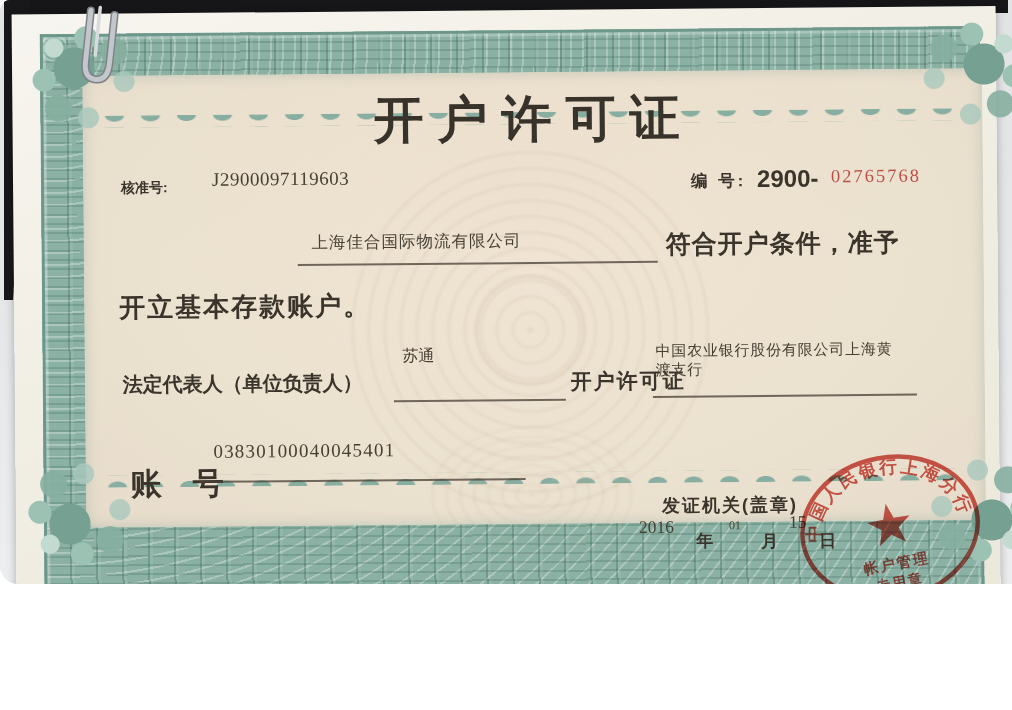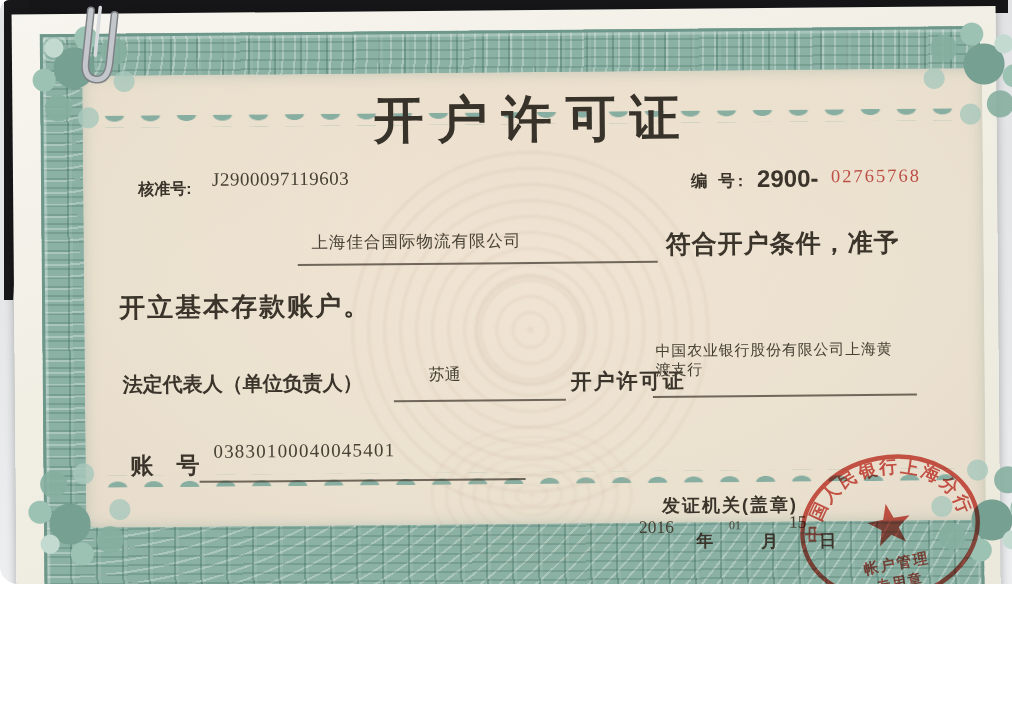--- a/index.html
+++ b/index.html
@@ -103,42 +103,42 @@
     <div class="corner c-tl"></div>
     <div class="corner c-tr"></div>
     <div class="corner c-bl"></div>
     <div class="corner c-br"></div>
 
     <div class="rosette"></div>
     <div class="rosette2"></div>
 
     <div class="t title">开户许可证</div>
 
-    <div class="t bold" style="left:139px; top:176px; font-size:16px;">核准号:</div>
+    <div class="t bold" style="left:122px; top:176px; font-size:14px;">核准号:</div>
     <div class="t serifv" style="left:213px; top:166px; font-size:19px; letter-spacing:.5px;">J2900097119603</div>
 
     <div class="t bold" style="left:692px; top:172px; font-size:16.5px; letter-spacing:3px;">编 号:</div>
     <div class="t" style="left:758px; top:167px; font-size:24px; font-weight:600;">2900-</div>
     <div class="t serifv" style="left:832px; top:169px; font-size:18.5px; letter-spacing:2px; color:#bd4f47;">02765768</div>
 
     <div class="t serifv" style="left:312px; top:230px; font-size:16.5px; letter-spacing:1px;">上海佳合国际物流有限公司</div>
     <div class="ul" style="left:298px; top:262px; width:360px;"></div>
     <div class="t bold" style="left:666px; top:229px; font-size:25px; letter-spacing:1px;">符合开户条件，准予</div>
 
     <div class="t bold" style="left:119px; top:287px; font-size:26px; letter-spacing:2px;">开立基本存款账户。</div>
 
     <div class="t bold" style="left:122px; top:368px; font-size:20px;">法定代表人（单位负责人）</div>
-    <div class="t serifv" style="left:402px; top:364px; font-size:16px;margin-left:26px;">苏通</div>
+    <div class="t serifv" style="left:402px; top:345px; font-size:16px;">苏通</div>
     <div class="ul" style="left:393px; top:399px; width:172px;"></div>
 
     <div class="t bold" style="left:570px; top:368px; font-size:21px; letter-spacing:2px;">开户许可证</div>
     <div class="t serifv" style="left:655px; top:343px; width:242px; font-size:15px; letter-spacing:.8px; line-height:19px; white-space:normal;">中国农业银行股份有限公司上海黄渡支行</div>
     <div class="ul" style="left:652px; top:397px; width:264px;"></div>
 
-    <div class="t bold" style="left:129px; top:447px; font-size:23px;">账　号</div>
+    <div class="t bold" style="left:129px; top:460px; font-size:31px;">账　号</div>
     <div class="t serifv" style="left:212px; top:438px; font-size:19px; letter-spacing:1.2px;">03830100040045401</div>
     <div class="ul" style="left:198px; top:478px; width:326px;"></div>
 
     <div class="t bold" style="left:660px; top:495px; font-size:18px; letter-spacing:2px;">发证机关(盖章)</div>
     <div class="t serifv" style="left:637px; top:518px; font-size:17.5px;">2016</div>
     <div class="t bold" style="left:694px; top:531px; font-size:17px;">年</div>
     <div class="t serifv" style="left:727px; top:520px; font-size:12px;">01</div>
     <div class="t bold" style="left:759px; top:532px; font-size:17px;">月</div>
     <div class="t serifv" style="left:787px; top:514px; font-size:17.5px;">15</div>
     <div class="t bold" style="left:817px; top:532px; font-size:17px;">日</div>

